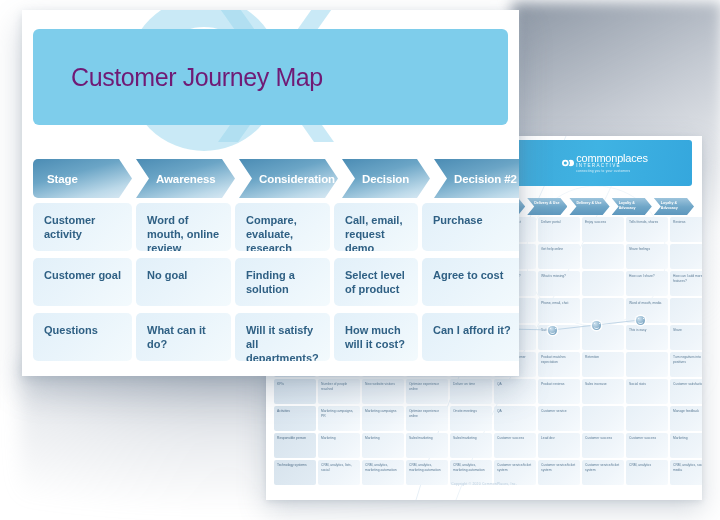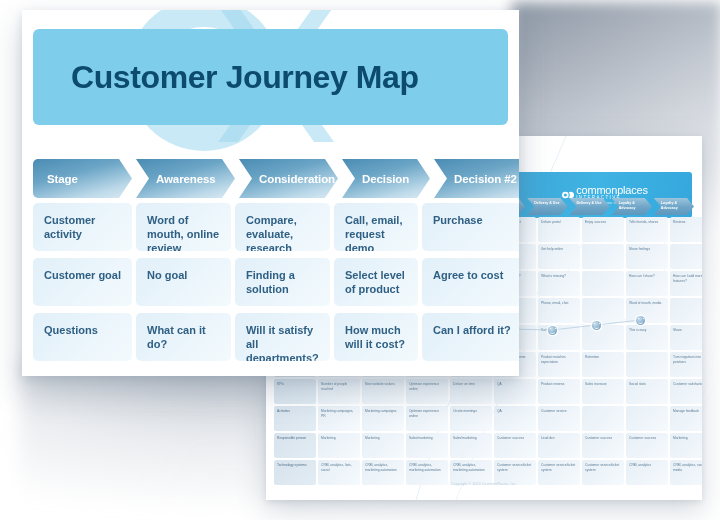--- a/index.html
+++ b/index.html
@@ -63,21 +63,20 @@
     position: absolute;
     left: 250px;
     top: 4px;
     width: 176px;
     height: 46px;
     border-radius: 3px;
     background: linear-gradient(100deg, #3ea8d8 0%, #3fb3e3 45%, #35a7dd 100%);
     display: flex;
     align-items: center;
     justify-content: center;
-    margin-top: 32px;
   }
   .bs-logo-mark {
     width: 16px; height: 16px;
     flex: 0 0 auto;
   }
   .bs-logo-txt { color: #fff; line-height: 1.05; }
   .bs-logo-name {
     font-size: 11px;
     letter-spacing: -0.2px;
   }
@@ -217,23 +216,23 @@
     height: 96px;
     border-radius: 6px;
     background: #7ecdeb;
     overflow: hidden;
   }
   .hero-title {
     position: absolute;
     left: 38px;
     top: 50%;
     transform: translateY(-50%);
-    color: #0c4a6e;
-    font-size: 32px;
-    font-weight: bold;
+    color: #701a75;
+    font-size: 25px;
+    font-weight: normal;
     letter-spacing: -0.4px;
     white-space: nowrap;
   }
 
   
   .stage-head {
     position: absolute;
     left: 11px;
     top: 149px;
     display: flex;

